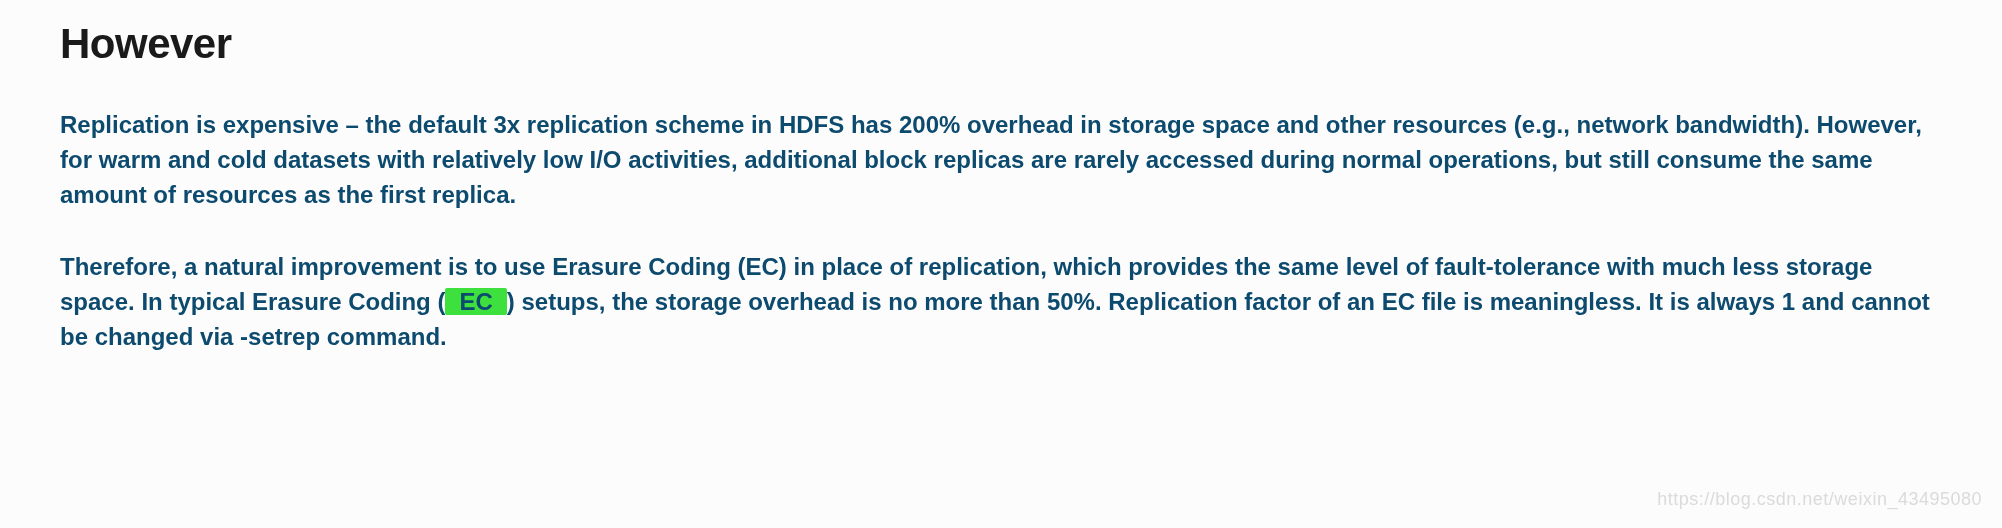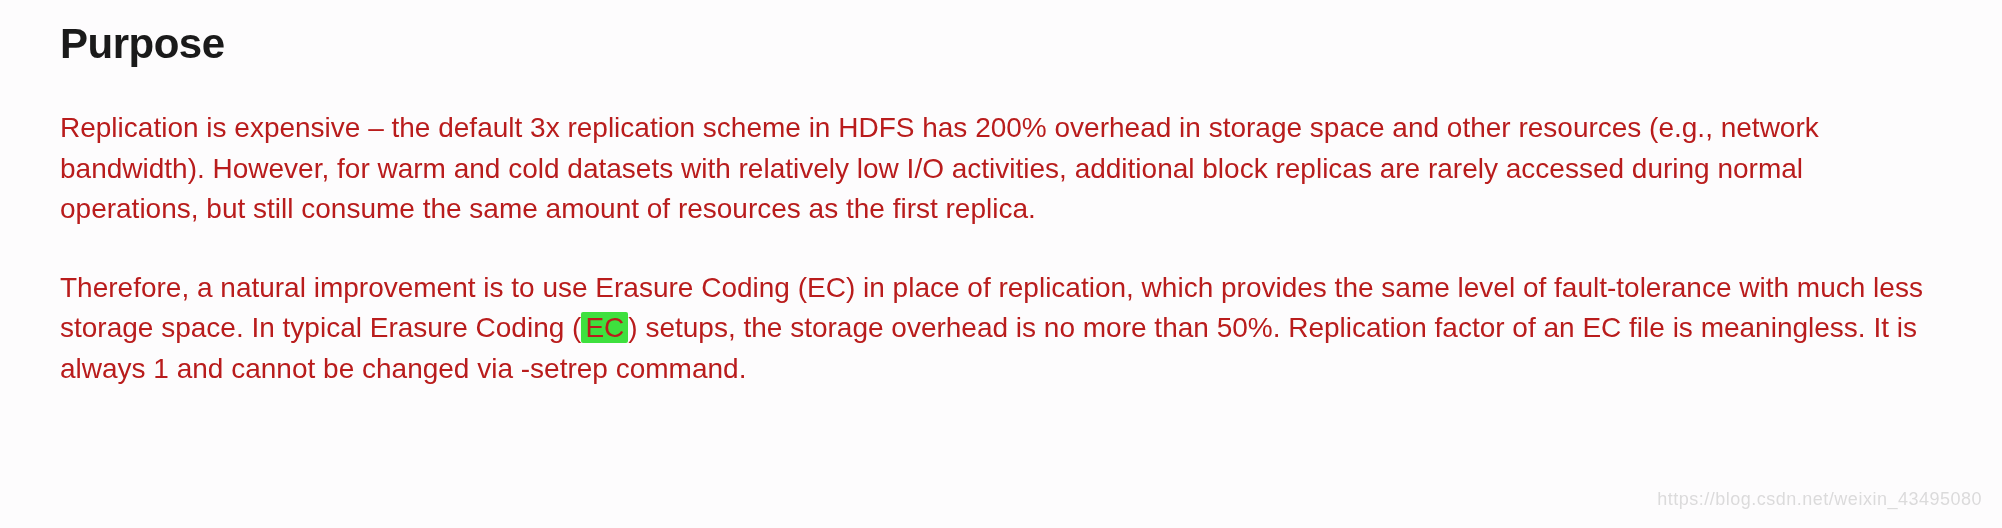--- a/index.html
+++ b/index.html
@@ -17,50 +17,50 @@
       position: relative;
     }
     .heading {
       font-size: 42px;
       font-weight: 700;
       color: #1a1a1a;
       margin-bottom: 40px;
       letter-spacing: -0.5px;
     }
     .paragraph {
-      font-size: 28px;
+      font-size: 24px;
       line-height: 1.45;
-      color: #b91c1c;
+      color: #0c4a6e;
       margin-bottom: 38px;
       max-width: 1880px;
-      font-weight: 400;
+      font-weight: 700;
     }
     .paragraph:last-of-type {
       margin-bottom: 0;
     }
     .highlight {
       background-color: #3ee03e;
-      padding: 0 4px;
+      padding: 0 14px;
       border-radius: 2px;
       position: relative;
     }
     .watermark {
       position: absolute;
       bottom: 18px;
       right: 20px;
       font-size: 18px;
       color: rgba(120, 120, 120, 0.25);
       font-family: Arial, sans-serif;
       letter-spacing: 0.5px;
     }
   </style>
 </head>
 <body>
 
-<h2 class="heading">Purpose</h2>
+<h2 class="heading">However</h2>
 
 <p class="paragraph">Replication is expensive – the default 3x replication scheme in HDFS has 200% overhead in storage space and other resources (e.g., network bandwidth). However, for warm and cold datasets with relatively low I/O activities, additional block replicas are rarely accessed during normal operations, but still consume the same amount of resources as the first replica.</p>
 
 <p class="paragraph">
   <span>Therefore, a natural improvement is to use Erasure Coding (EC) in place of replication, which provides the same level of fault-tolerance with much less storage space. In typical Erasure Coding (</span><span class="highlight">EC</span><span>) setups, the storage overhead is no more than 50%. Replication factor of an EC file is meaningless. It is always 1 and cannot be changed via -setrep command.</span>
 </p>
 
 <div class="watermark">https://blog.csdn.net/weixin_43495080</div>
 
 </body></html>

